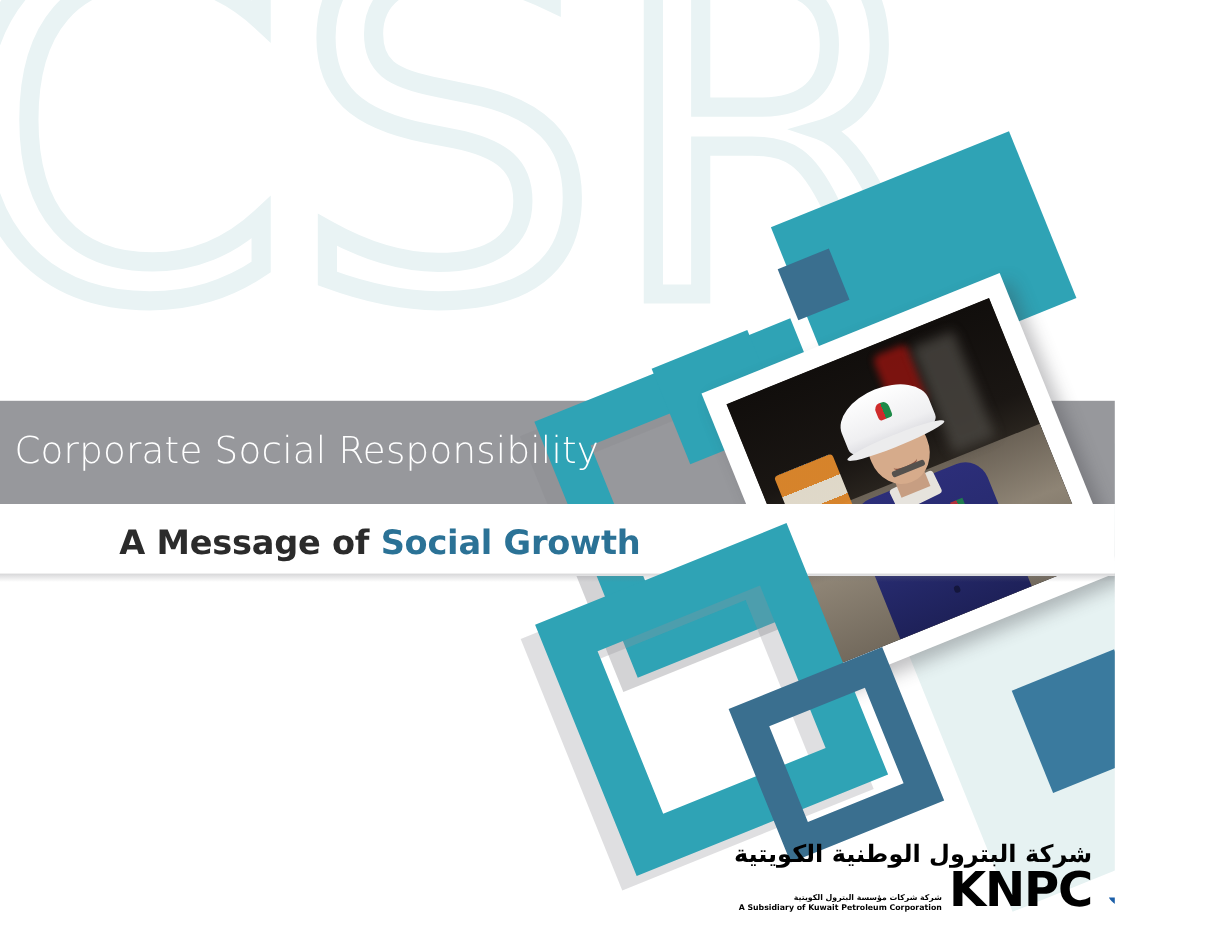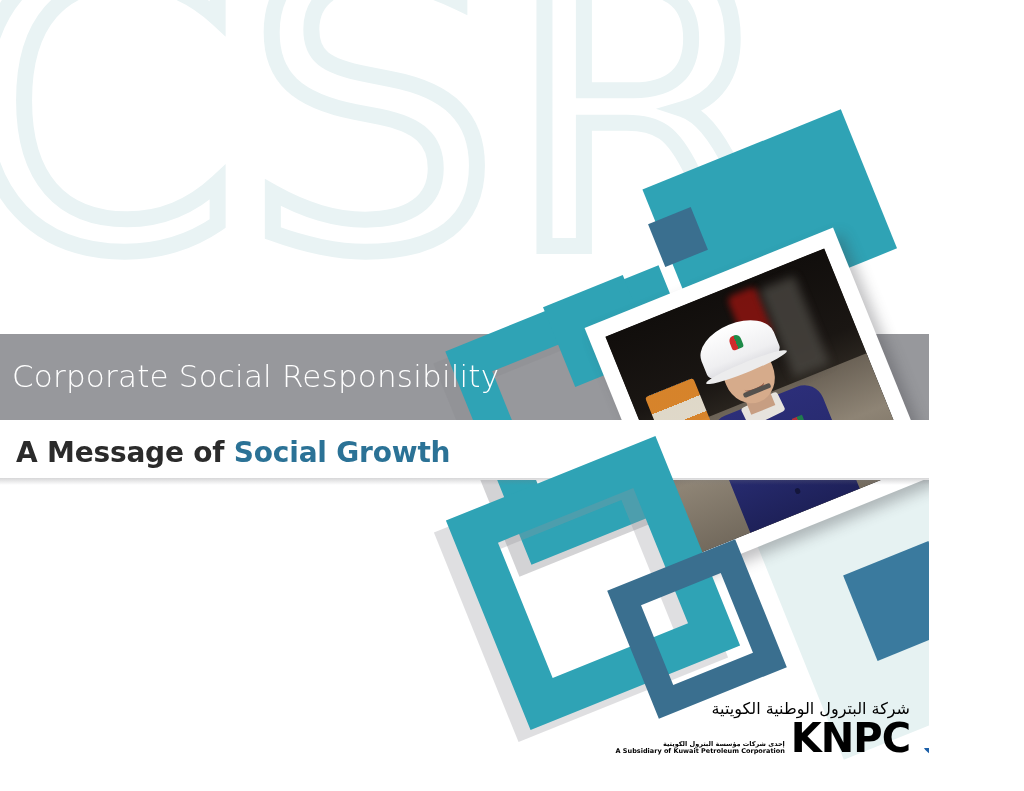--- a/index.html
+++ b/index.html
@@ -179,38 +179,38 @@
   .white-band{
     position:absolute;left:0;top:420px;width:1024px;height:60px;
     background:#ffffff;
   }
   .white-band-shadow{
     position:absolute;left:0;top:478px;width:1024px;height:7px;
     background:linear-gradient(180deg,rgba(120,120,125,.30),rgba(120,120,125,0));
   }
   .headline{
     position:absolute;left:0;top:436px;width:633px;
-    text-align:left;
+    text-align:center;
     font-family:"DejaVu Sans", sans-serif;
     font-size:28px;font-weight:700;color:#2b2b2b;
-    white-space:nowrap;letter-spacing:-.2px;margin-left:16px;
+    white-space:nowrap;letter-spacing:-.2px;
   }
   .headline .accent{color:#2b7296;}
 
   
   .logo{
     position:absolute;left:722px;top:700px;
     width:260px;height:72px;
   }
   .logo-text{
     position:absolute;right:72px;top:0;width:190px;text-align:right;
   }
   .logo-ar{
     font-family:"DejaVu Sans", sans-serif;
-    font-size:16px;font-weight:400;color:#000000;
+    font-size:20px;font-weight:700;color:#000000;
     direction:rtl;line-height:1.1;white-space:nowrap;
   }
   .logo-row{
     display:flex;align-items:flex-end;justify-content:flex-end;gap:6px;margin-top:2px;
   }
   .logo-sub{text-align:right;line-height:1.15;}
   .logo-ar2{
     font-family:"DejaVu Sans", sans-serif;
     font-size:6.5px;font-weight:700;color:#000;direction:rtl;white-space:nowrap;
     letter-spacing:.4px;
@@ -279,21 +279,21 @@
   <div class="shape grey-ring-2"></div>
   <div class="shape teal-ring-2"></div>
   <div class="shape blue-ring"></div>
   <div class="shape blue-solid"></div>
 
   <div class="logo">
     <div class="logo-text">
       <div class="logo-ar">شركة البترول الوطنية الكويتية</div>
       <div class="logo-row">
         <div class="logo-sub">
-          <div class="logo-ar2">إحدى شركات مؤسسة البترول الكويتية</div>
+          <div class="logo-ar2">شركة شركات مؤسسة البترول الكويتية</div>
           <div class="logo-en">A Subsidiary of Kuwait Petroleum Corporation</div>
         </div>
         <div class="logo-knpc">KNPC</div>
       </div>
     </div>
     <svg class="logo-mark" viewBox="0 0 62 72">
       <path d="M30 2 C14 18 8 30 12 42 C15 50 26 52 30 46 C24 40 24 30 30 20 C33 14 33 7 30 2 Z" fill="#d62027"></path>
       <path d="M41 10 C30 24 28 34 32 43 C35 49 44 49 46 43 C42 38 41 29 45 21 C47 17 45 13 41 10 Z" fill="#009a4e"></path>
       <path d="M4 52 h54 c-4 7 -14 10 -27 10 c-13 0 -23 -3 -27 -10 Z" fill="#1c5fa8"></path>
       <path d="M9 64 c6 5 13 7 22 7 c9 0 16 -2 22 -7 c-7 2 -14 3 -22 3 c-8 0 -15 -1 -22 -3 Z" fill="#1c5fa8"></path>

